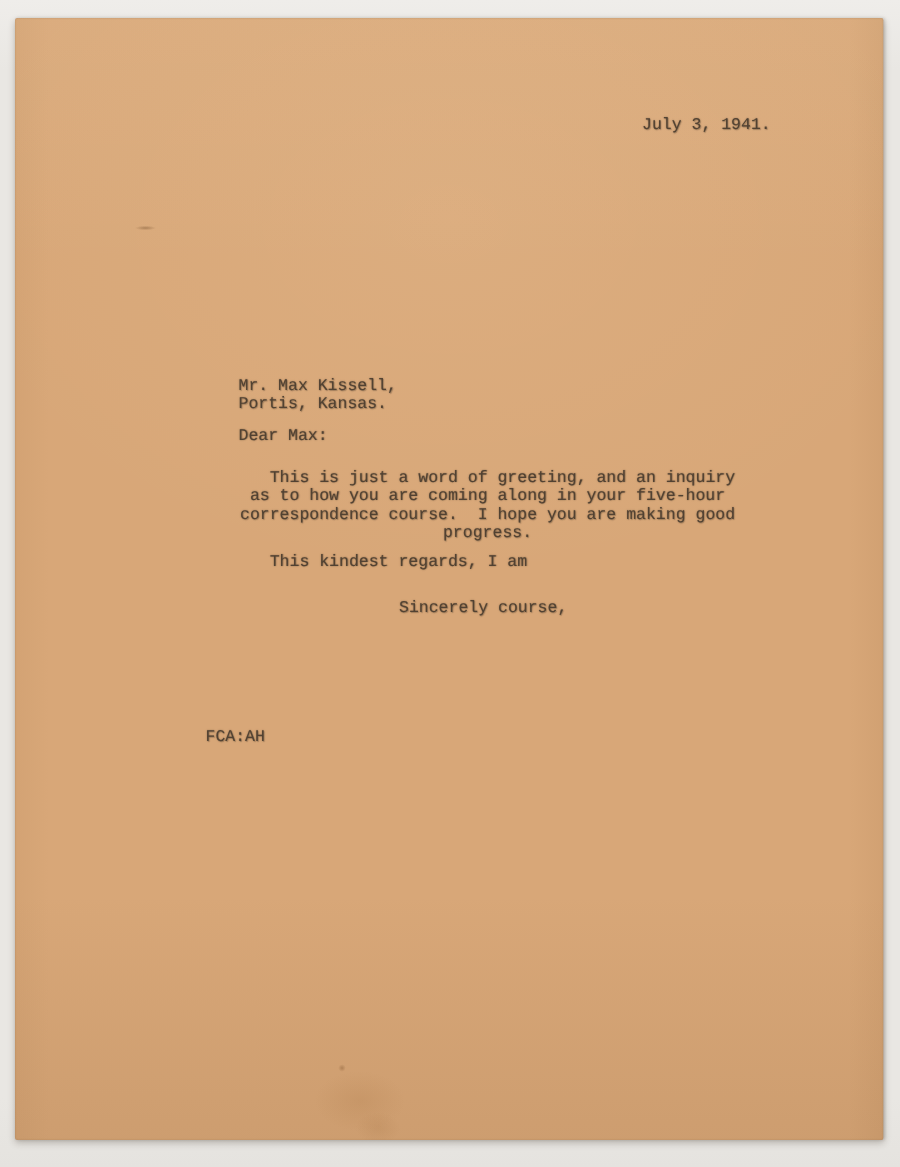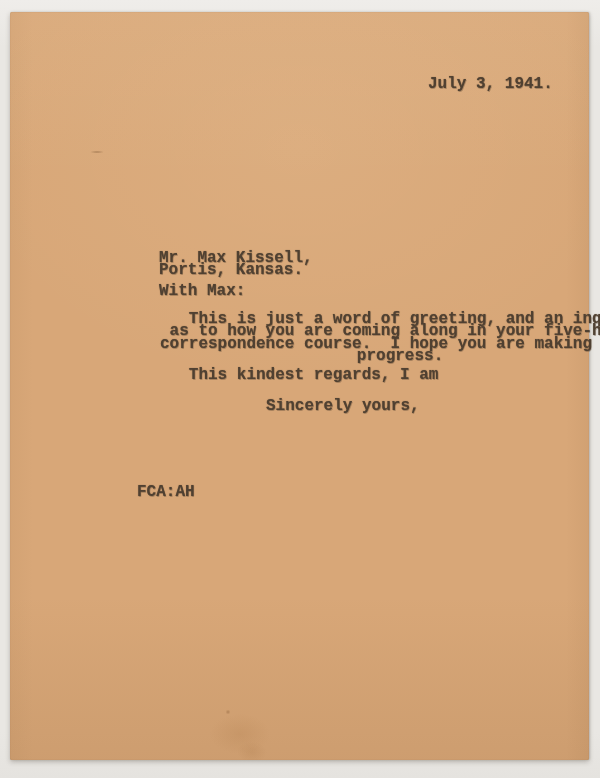--- a/index.html
+++ b/index.html
@@ -38,23 +38,23 @@
       linear-gradient(90deg, rgba(120,80,40,0.05) 0%, rgba(0,0,0,0) 4%, rgba(0,0,0,0) 96%, rgba(120,80,40,0.07) 100%);
     border-radius: 1.5px;
     box-shadow:
       0 2px 5px rgba(60,50,40,0.28),
       1px 0 2px rgba(60,50,40,0.18),
       inset 0 0 1px rgba(120,85,50,0.45);
   }
   .typed {
     position: absolute;
     font-family: "Liberation Mono", "DejaVu Sans Mono", monospace;
-    font-size: 16px;
+    font-size: 11px;
     line-height: 12.4px;
-    font-weight: bold;
+    font-weight: normal;
     letter-spacing: 0;
     white-space: pre;
     color: var(--ink, rgba(76,62,48,0.92));
     text-shadow:
       0 0 1px rgba(95,75,55,0.75),
       0.6px 0.6px 0.6px rgba(95,75,55,0.35);
   }
   
   .date        { left: 418px; top:  66px; }
   .recipient   { left: 149px; top: 240px; }
@@ -69,28 +69,28 @@
 <body>
 
 <div class="scan">
   <div class="paper">
 
     <div class="typed date">July 3, 1941.</div>
 
     <div class="typed recipient">Mr. Max Kissell,
 Portis, Kansas.</div>
 
-    <div class="typed salutation">With Max:</div>
+    <div class="typed salutation">Dear Max:</div>
 
     <div class="typed body">   This is just a word of greeting, and an inquiry
 as to how you are coming along in your five-hour
 correspondence course.  I hope you are making good
 progress.</div>
 
     <div class="typed closing">   This kindest regards, I am</div>
 
-    <div class="typed valediction">Sincerely yours,</div>
+    <div class="typed valediction">Sincerely course,</div>
 
 
     <div class="typed reference">FCA:AH</div>
 
   </div>
 </div>
 
 </body></html>

